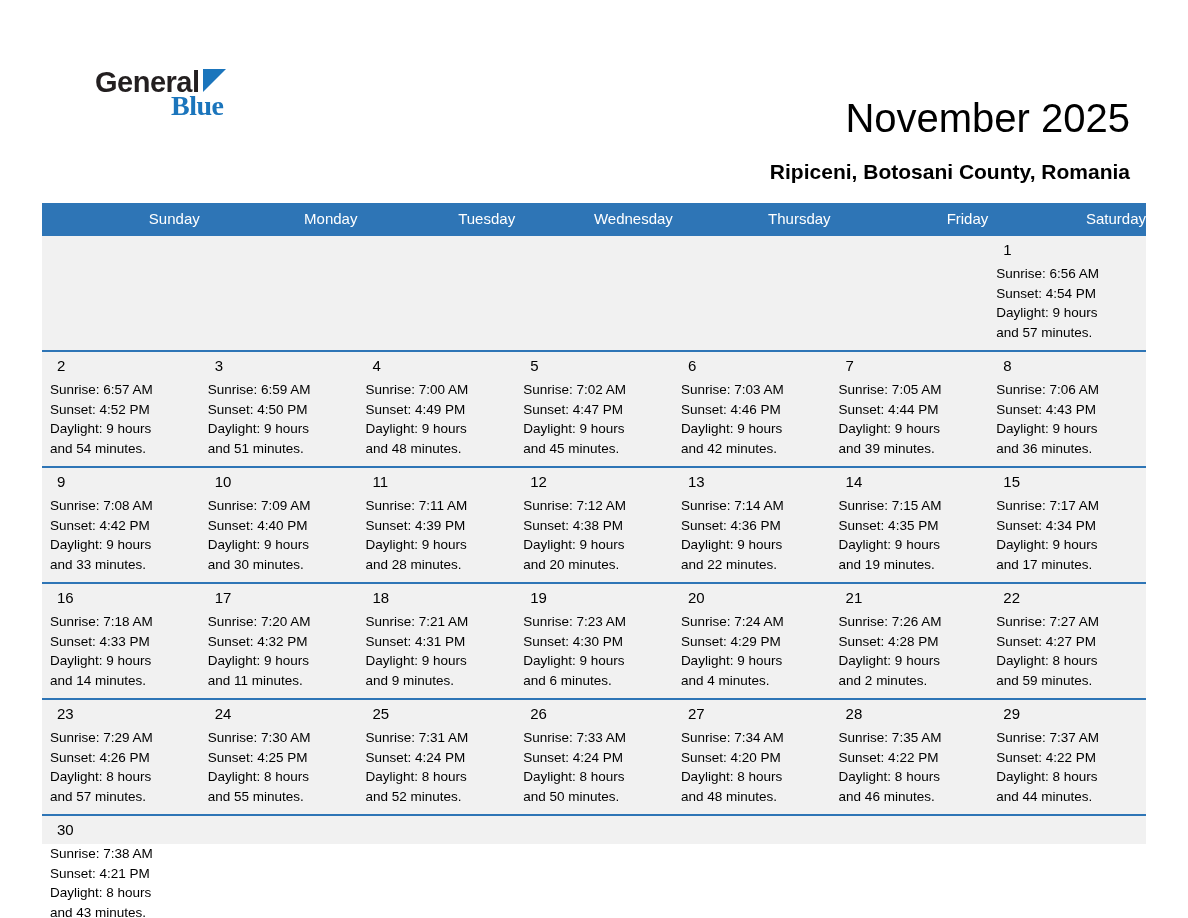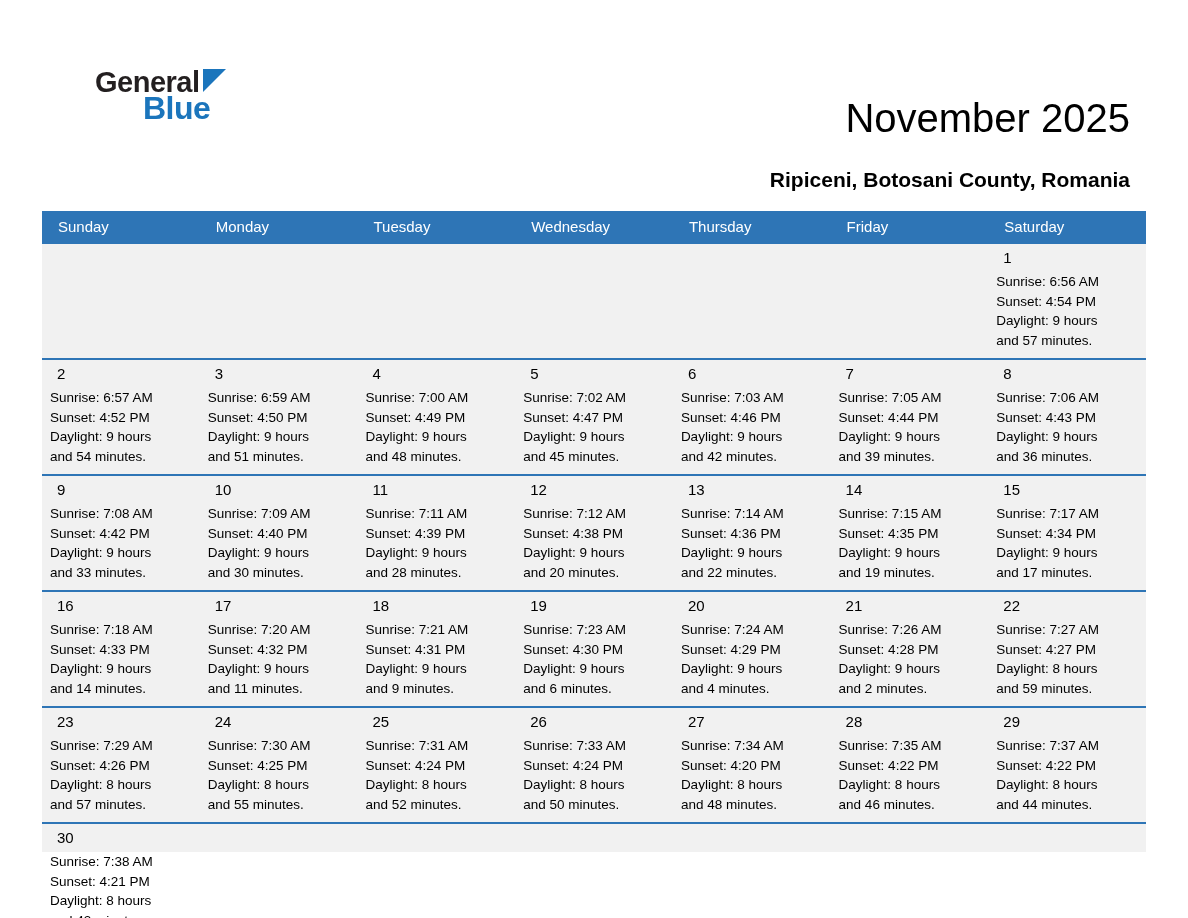--- a/index.html
+++ b/index.html
@@ -28,37 +28,39 @@
   .logo-row1 { display: flex; align-items: flex-start; margin-left: 40px; }
   .logo-general {
     font-size: 29px;
     font-weight: 700;
     color: #231F20;
     letter-spacing: -0.5px;
   }
   .logo-tri { margin-left: 3px; margin-top: 1px; display: block; }
   .logo-tri polygon { fill: var(--logo-blue); }
   .logo-blue {
-    font-size: 32px;
+    font-size: 28px;
     font-weight: 700;
     color: var(--logo-blue);
-    margin-left: 88px;
+    margin-left: 116px;
     margin-top: -5px;
     letter-spacing: -0.5px;
+    font-family: Liberation Serif, serif;
   }
   .titles { text-align: right; }
   .title { font-size: 40px; font-weight: 400; color: #000000; line-height: 1.1; margin-top: 40px; }
-  .subtitle { font-size: 21px; font-weight: 700; color: #000000; margin-top: 28px; }
+  .subtitle { font-size: 21px; font-weight: 700; color: #000000; margin-top: 20px; }
 
   .calendar { margin: 19px 42px 0 42px; }
   .weekday-row {
     display: flex;
     background: var(--header-bg);
     height: 31px;
     align-items: center;
+    text-align: right;
   }
   .weekday {
     flex: 1;
     color: #ffffff;
     font-size: 15px;
     font-weight: 400;
     padding-left: 16px;
   }
   .week-row {
     display: flex;

